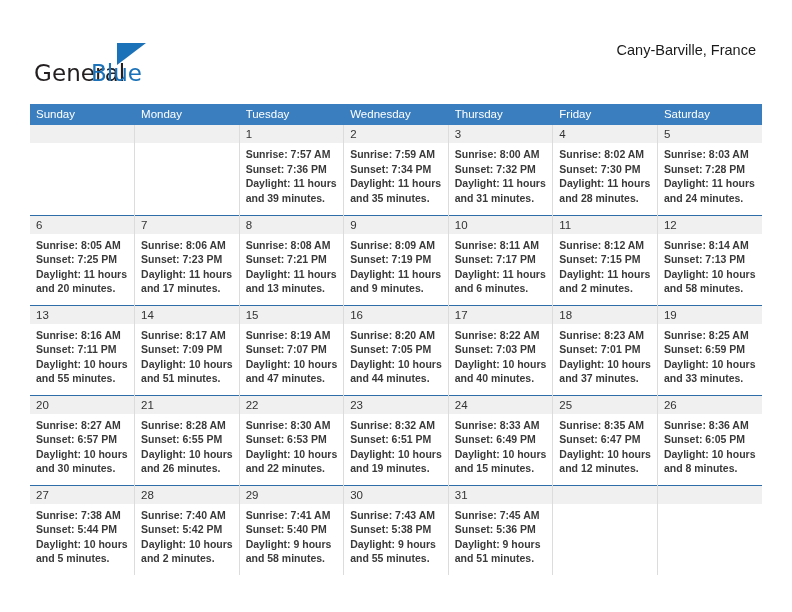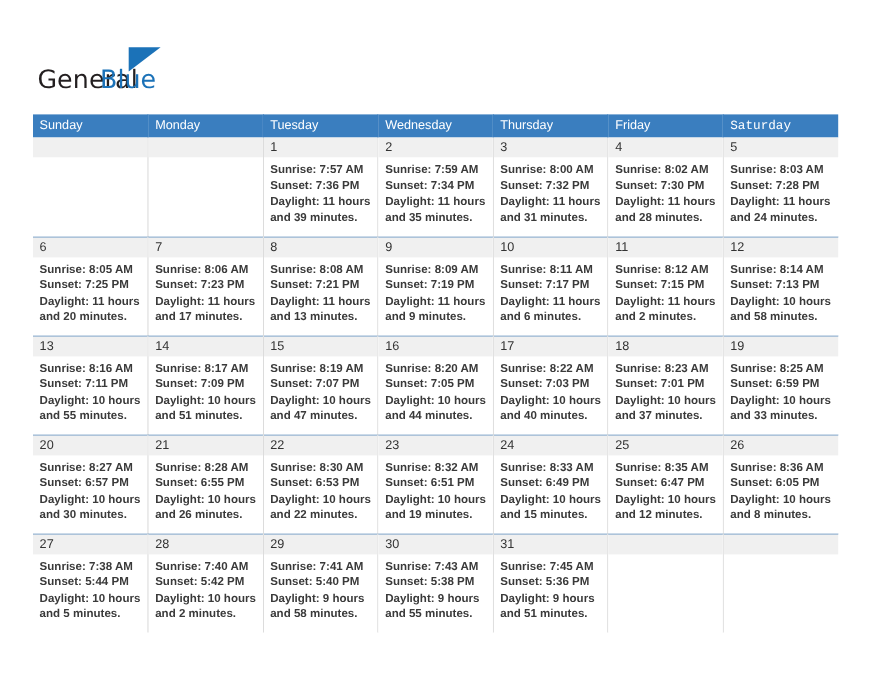--- a/index.html
+++ b/index.html
@@ -110,21 +110,21 @@
     background: #3a7ebf;
     color: #ffffff;
     font-size: 11.5px;
     font-weight: 400;
     text-align: left;
     height: 21px;
     padding: 4px 0 4px 6px;
     box-sizing: border-box;
     border-right: 1px solid #3a7ebf;
   }
-  .calendar th:last-child { border-right: none; font-family: Liberation Mono, monospace; }
+  .calendar th:last-child { border-right: none; }
 
   .wk-row > td {
     height: 90px;
     box-sizing: border-box;
     border-top: 1px solid #2f6da8;
     border-right: 1px solid #dcdcdc;
     background: #ffffff;
     position: relative;
   }
   .wk-row > td:last-child { border-right: none; }
@@ -156,20 +156,21 @@
 
   <div class="header">
 
     <div class="brand">
       <span class="brand-general">General</span>
       <span class="brand-triangle"></span>
       <span class="brand-blue">Blue</span>
     </div>
 
     <div class="title-block">
+      <div class="cal-subtitle">Cany-Barville, France</div>
     </div>
 
   </div>
 
   <table class="calendar">
     <thead>
       <tr>
         <th>Sunday</th>
         <th>Monday</th>
         <th>Tuesday</th>

